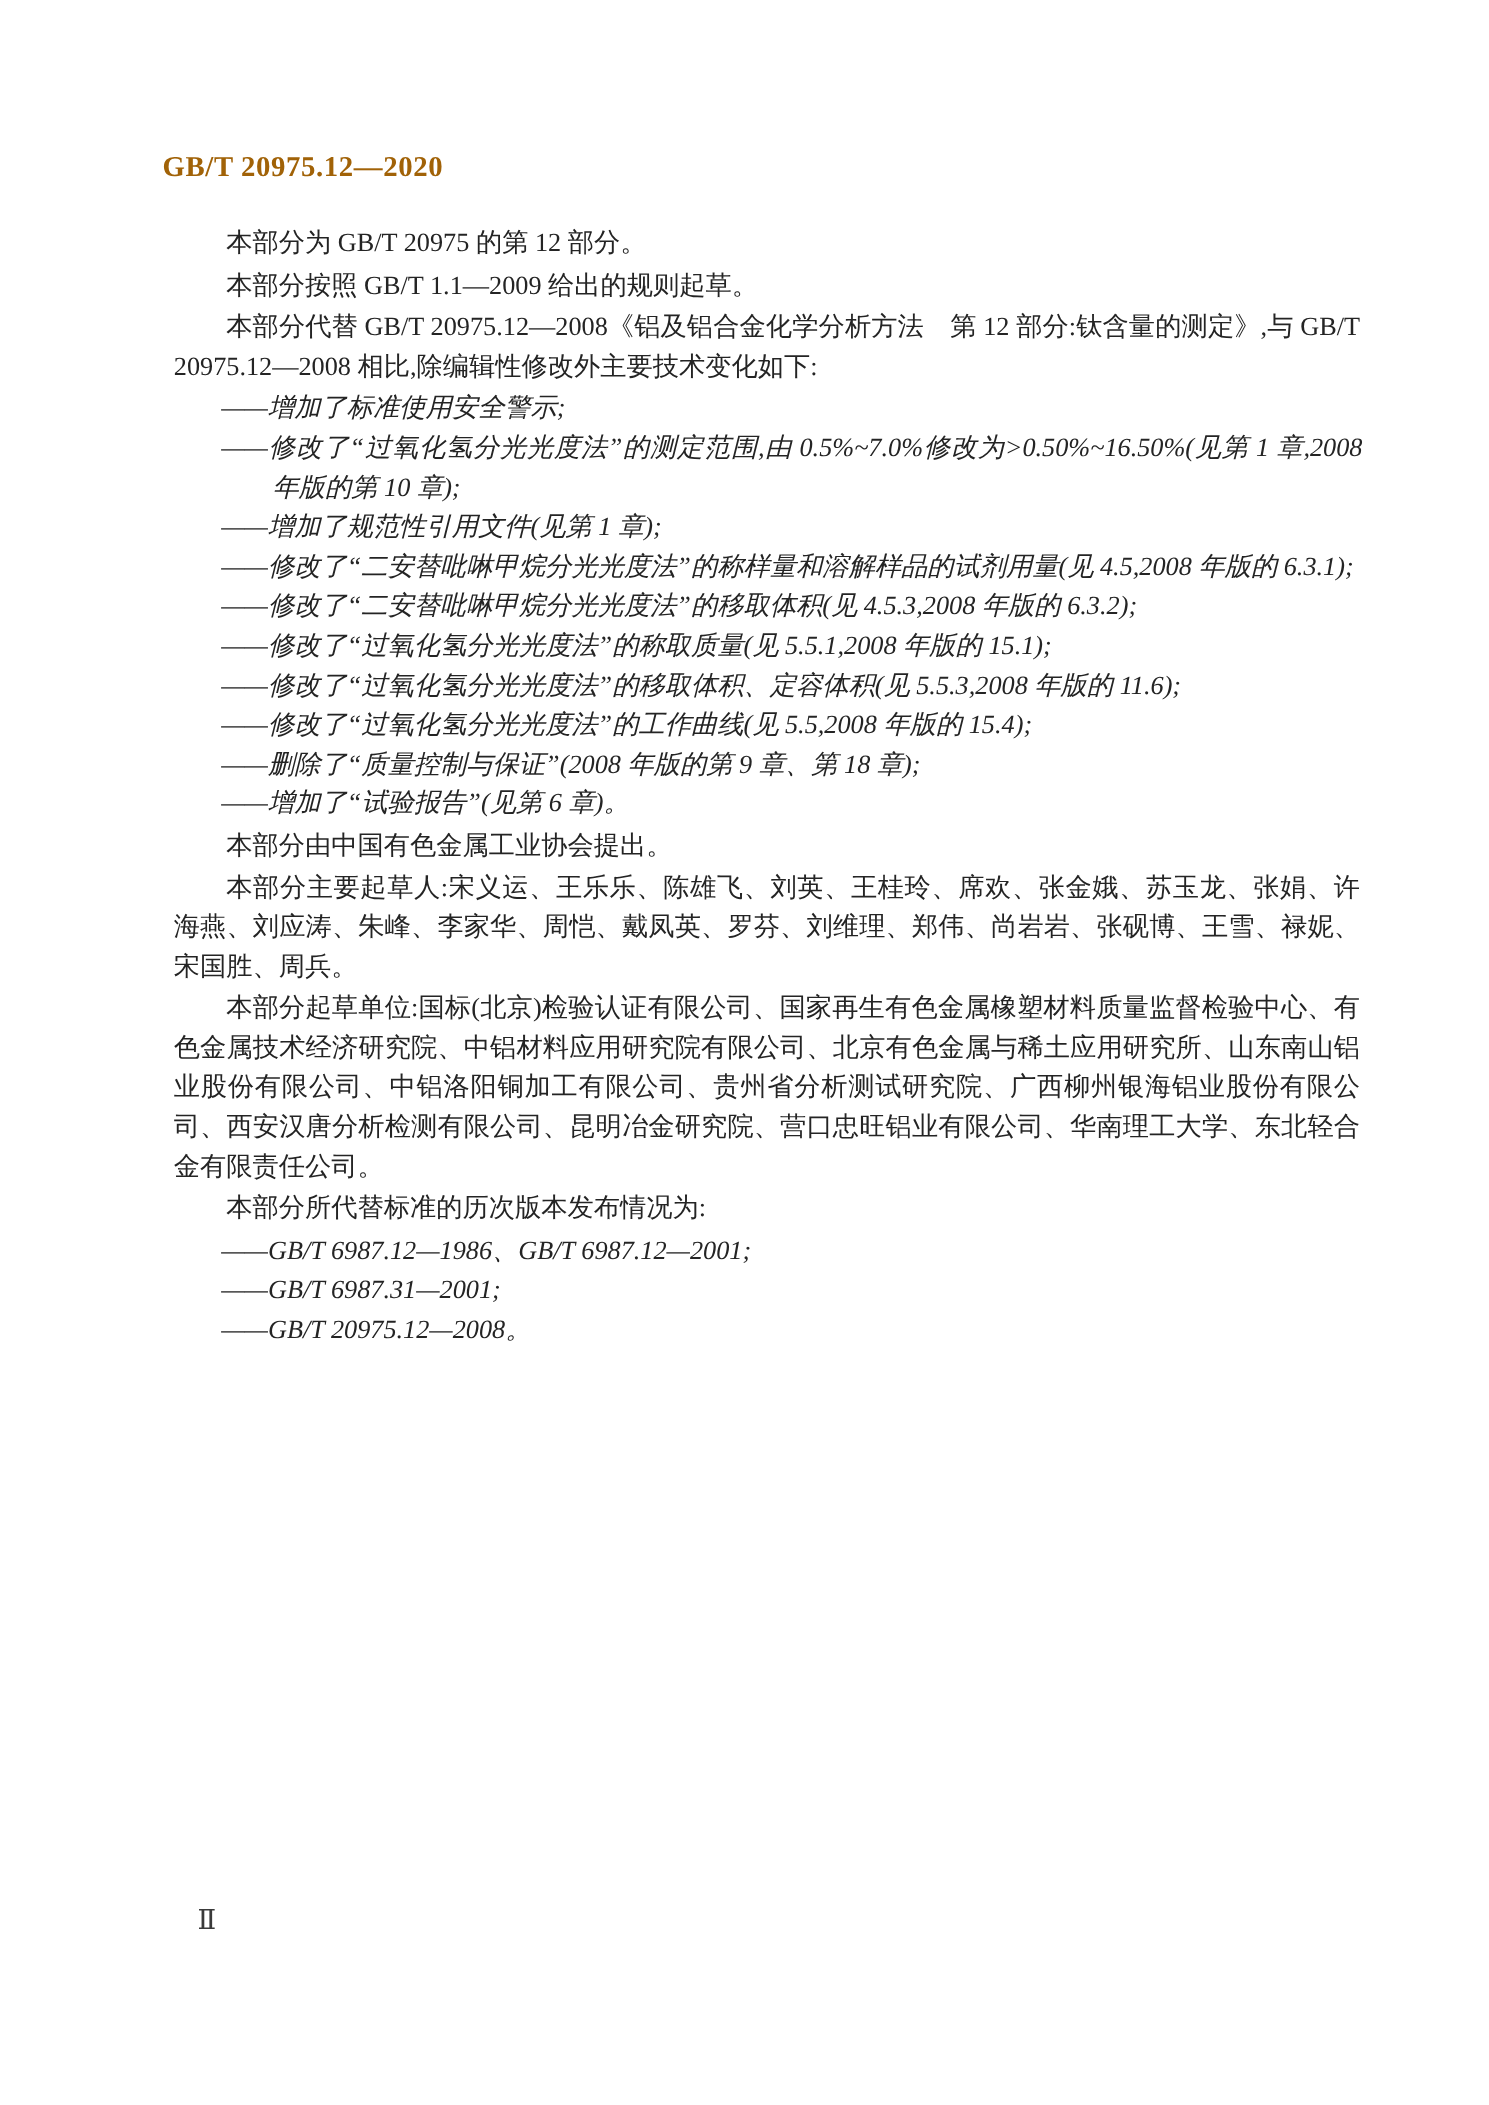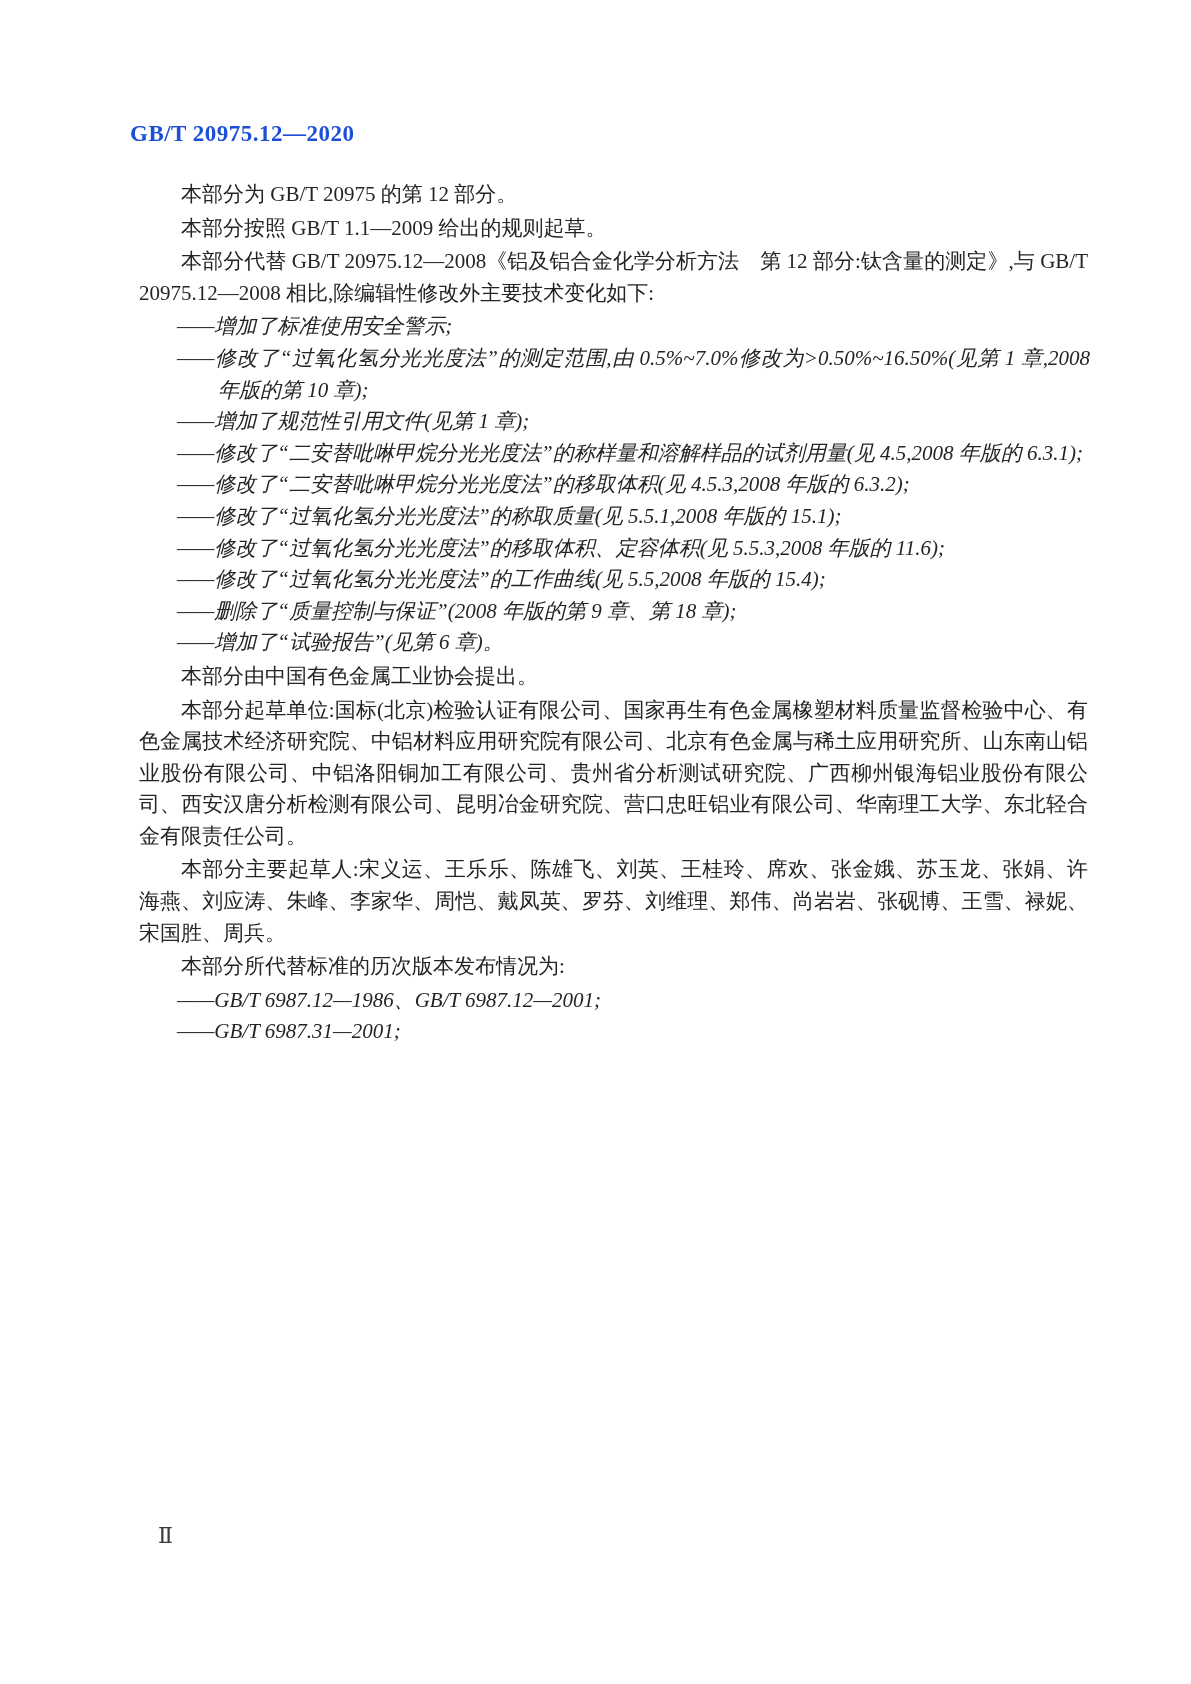--- a/index.html
+++ b/index.html
@@ -16,21 +16,21 @@
     font-family: "Liberation Serif", "DejaVu Serif", serif;
     color: #242424;
   }
   .doc-code {
     position: absolute;
     left: 130px;
     top: 121px;
     font-size: 23px;
     font-weight: bold;
     letter-spacing: 0.5px;
-    color: #1d4ed8;
+    color: #a16207;
     white-space: nowrap;
   }
   .body-text {
     position: absolute;
     left: 137px;
     top: 177px;
     width: 953px;
     font-size: 21px;
     line-height: 31.6px;
     text-align: justify;
@@ -71,21 +71,22 @@
       <div class="dash-item"><span class="dash">——</span><span>修改了“过氧化氢分光光度法”的测定范围,由 0.5%~7.0%修改为&gt;0.50%~16.50%(见第 1 章,2008 年版的第 10 章);</span></div>
       <div class="dash-item"><span class="dash">——</span><span>增加了规范性引用文件(见第 1 章);</span></div>
       <div class="dash-item"><span class="dash">——</span><span>修改了“二安替吡啉甲烷分光光度法”的称样量和溶解样品的试剂用量(见 4.5,2008 年版的 6.3.1);</span></div>
       <div class="dash-item"><span class="dash">——</span><span>修改了“二安替吡啉甲烷分光光度法”的移取体积(见 4.5.3,2008 年版的 6.3.2);</span></div>
       <div class="dash-item"><span class="dash">——</span><span>修改了“过氧化氢分光光度法”的称取质量(见 5.5.1,2008 年版的 15.1);</span></div>
       <div class="dash-item"><span class="dash">——</span><span>修改了“过氧化氢分光光度法”的移取体积、定容体积(见 5.5.3,2008 年版的 11.6);</span></div>
       <div class="dash-item"><span class="dash">——</span><span>修改了“过氧化氢分光光度法”的工作曲线(见 5.5,2008 年版的 15.4);</span></div>
       <div class="dash-item"><span class="dash">——</span><span>删除了“质量控制与保证”(2008 年版的第 9 章、第 18 章);</span></div>
       <div class="dash-item"><span class="dash">——</span><span>增加了“试验报告”(见第 6 章)。</span></div>
       <div class="para">本部分由中国有色金属工业协会提出。</div>
+      <div class="para">本部分主要起草人:宋义运、王乐乐、陈雄飞、刘英、王桂玲、席欢、张金娥、苏玉龙、张娟、许海燕、刘应涛、朱峰、李家华、周恺、戴凤英、罗芬、刘维理、郑伟、尚岩岩、张砚博、王雪、禄妮、宋国胜、周兵。</div>
       <div class="para">本部分起草单位:国标(北京)检验认证有限公司、国家再生有色金属橡塑材料质量监督检验中心、有色金属技术经济研究院、中铝材料应用研究院有限公司、北京有色金属与稀土应用研究所、山东南山铝业股份有限公司、中铝洛阳铜加工有限公司、贵州省分析测试研究院、广西柳州银海铝业股份有限公司、西安汉唐分析检测有限公司、昆明冶金研究院、营口忠旺铝业有限公司、华南理工大学、东北轻合金有限责任公司。</div>
-      <div class="para">本部分主要起草人:宋义运、王乐乐、陈雄飞、刘英、王桂玲、席欢、张金娥、苏玉龙、张娟、许海燕、刘应涛、朱峰、李家华、周恺、戴凤英、罗芬、刘维理、郑伟、尚岩岩、张砚博、王雪、禄妮、宋国胜、周兵。</div>
       <div class="para">本部分所代替标准的历次版本发布情况为:</div>
       <div class="dash-item"><span class="dash">——</span><span>GB/T 6987.12—1986、GB/T 6987.12—2001;</span></div>
       <div class="dash-item"><span class="dash">——</span><span>GB/T 6987.31—2001;</span></div>
+      <div class="dash-item"><span class="dash">——</span><span>GB/T 20975.12—2008。</span></div>
     </div>
 
   <div class="page-num">Ⅱ</div>
 </div>
 
 </body></html>

